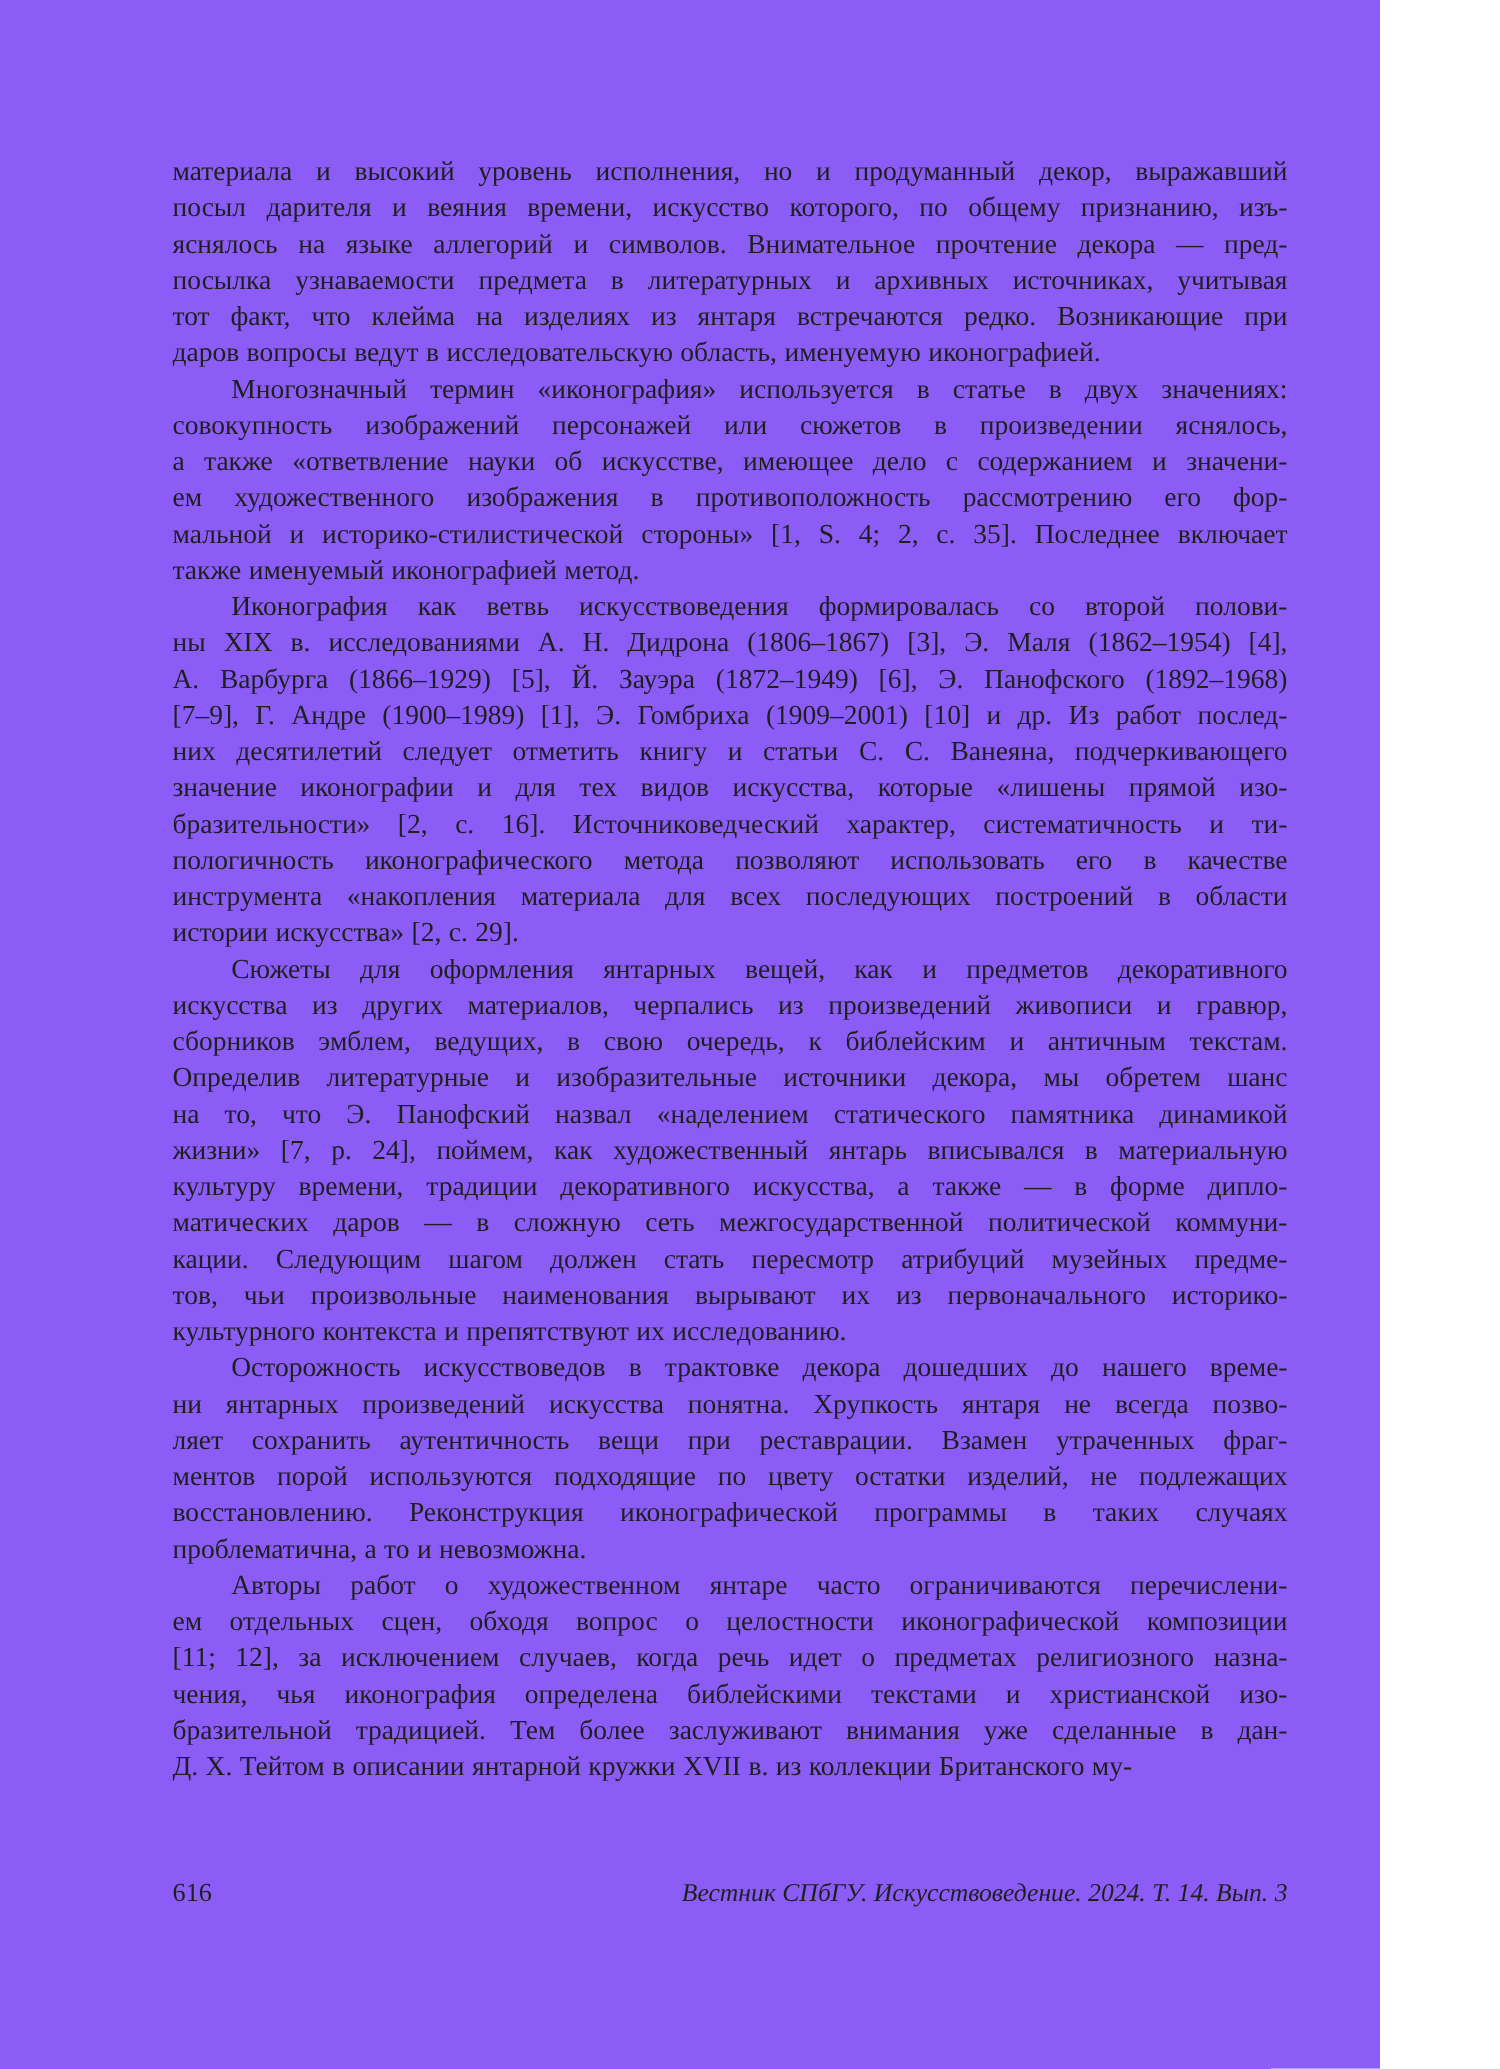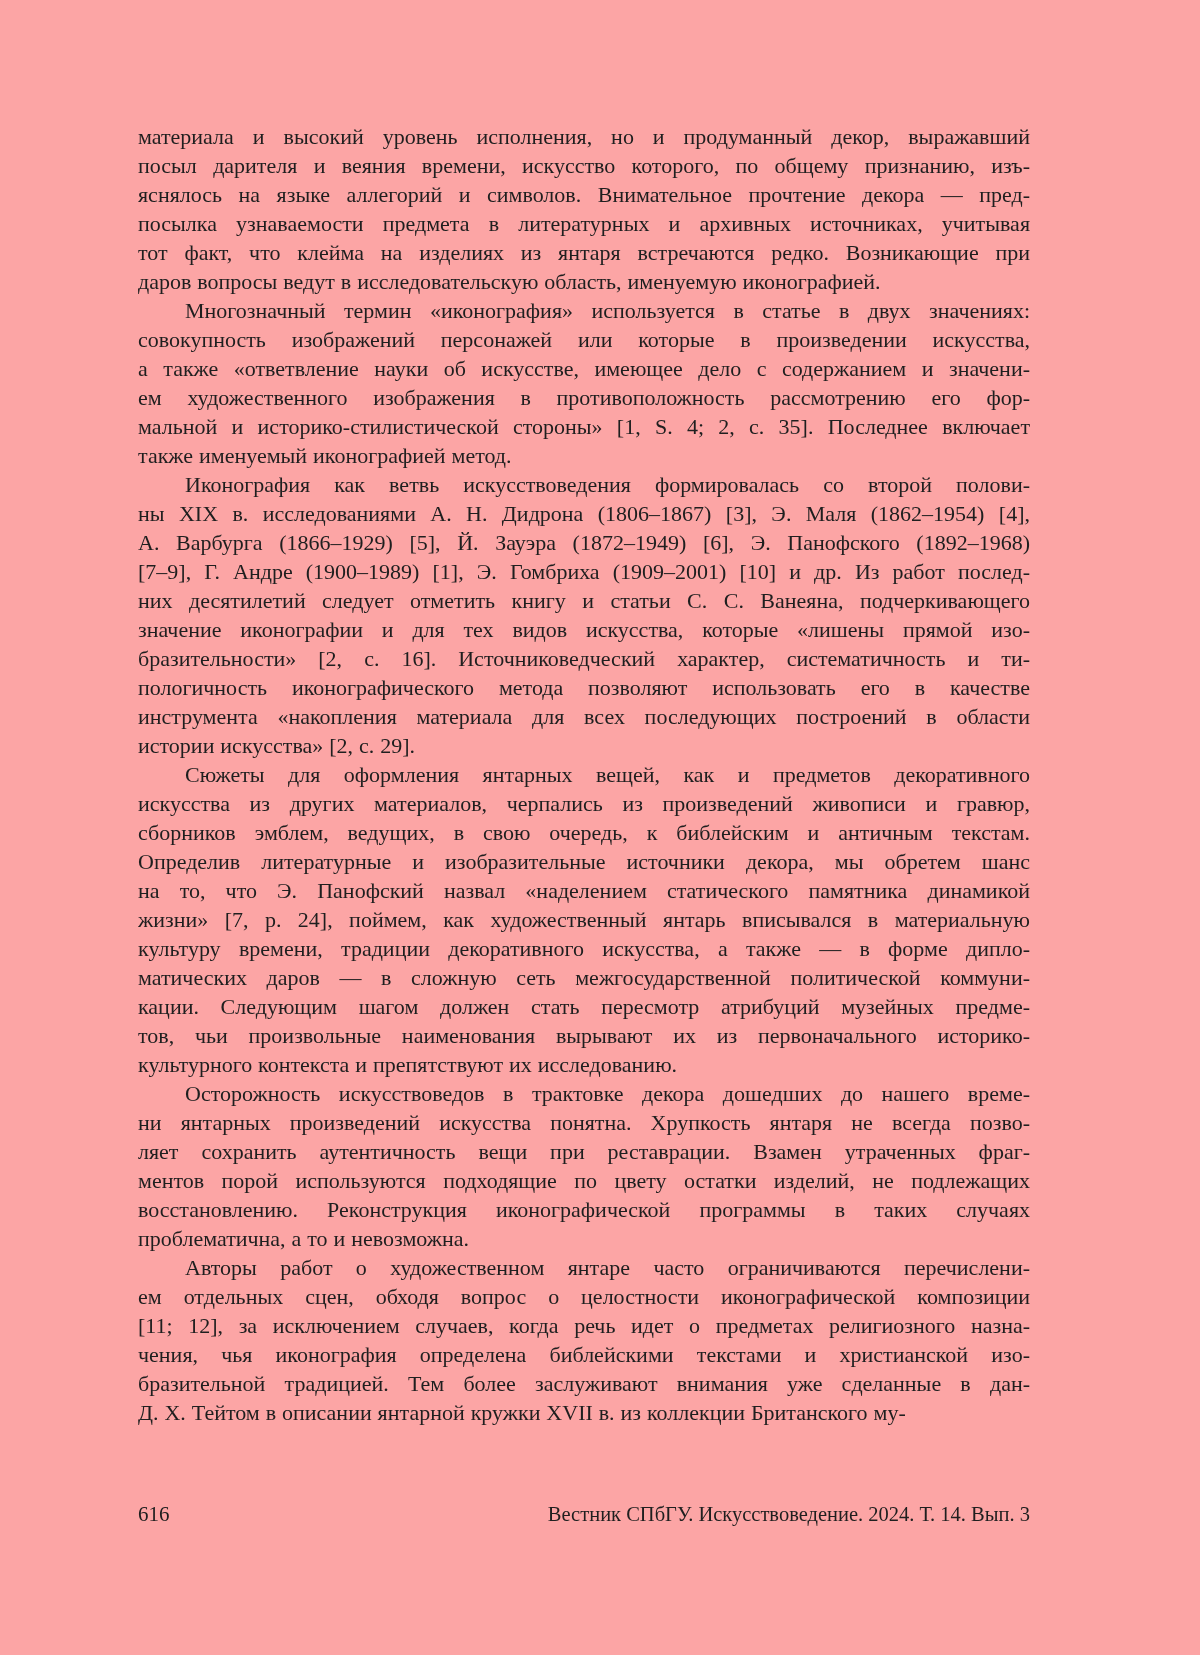--- a/index.html
+++ b/index.html
@@ -2,23 +2,23 @@
 <html lang="ru"><head>
 <meta charset="utf-8">
 <style>
   html, body {
     margin: 0;
     padding: 0;
     background: #ffffff;
   }
   .page {
     position: relative;
-    width: 1200px;
+    width: 1104px;
     height: 1655px;
-    background: #fca5a5;
+    background: #8b5cf6;
     font-family: "Liberation Serif", "DejaVu Serif", serif;
     color: #1f1f1f;
     overflow: hidden;
   }
   .text-block {
     position: absolute;
     left: 138px;
     top: 122px;
     width: 892px;
     font-size: 22px;
@@ -50,40 +50,41 @@
     justify-content: space-between;
     align-items: baseline;
     line-height: 29px;
   }
   .page-number {
     font-size: 21px;
     font-style: normal;
   }
   .running-title {
     font-size: 20.5px;
+    font-style: italic;
   }
 </style>
 </head>
 <body>
 
 <div class="page">
 
   <main class="text-block">
 
   <div class="paragraph">
         <div class="line">материала и высокий уровень исполнения, но и продуманный декор, выражавший</div>
         <div class="line">посыл дарителя и веяния времени, искусство которого, по общему признанию, изъ-</div>
         <div class="line">яснялось на языке аллегорий и символов. Внимательное прочтение декора — пред-</div>
         <div class="line">посылка узнаваемости предмета в литературных и архивных источниках, учитывая</div>
         <div class="line">тот факт, что клейма на изделиях из янтаря встречаются редко. Возникающие при</div>
         <div class="line para-end">даров вопросы ведут в исследовательскую область, именуемую иконографией.</div>
       </div>
       <div class="paragraph">
         <div class="line indented">Многозначный термин «иконография» используется в статье в двух значениях:</div>
-        <div class="line">совокупность изображений персонажей или которые в произведении искусства,</div>
+        <div class="line">совокупность изображений персонажей или сюжетов в произведении яснялось,</div>
         <div class="line">а также «ответвление науки об искусстве, имеющее дело с содержанием и значени-</div>
         <div class="line">ем художественного изображения в противоположность рассмотрению его фор-</div>
         <div class="line">мальной и историко-стилистической стороны» [1, S. 4; 2, с. 35]. Последнее включает</div>
         <div class="line para-end">также именуемый иконографией метод.</div>
       </div>
       <div class="paragraph">
         <div class="line indented">Иконография как ветвь искусствоведения формировалась со второй полови-</div>
         <div class="line">ны XIX в. исследованиями А. Н. Дидрона (1806–1867) [3], Э. Маля (1862–1954) [4],</div>
         <div class="line">А. Варбурга (1866–1929) [5], Й. Зауэра (1872–1949) [6], Э. Панофского (1892–1968)</div>
         <div class="line">[7–9], Г. Андре (1900–1989) [1], Э. Гомбриха (1909–2001) [10] и др. Из работ послед-</div>

